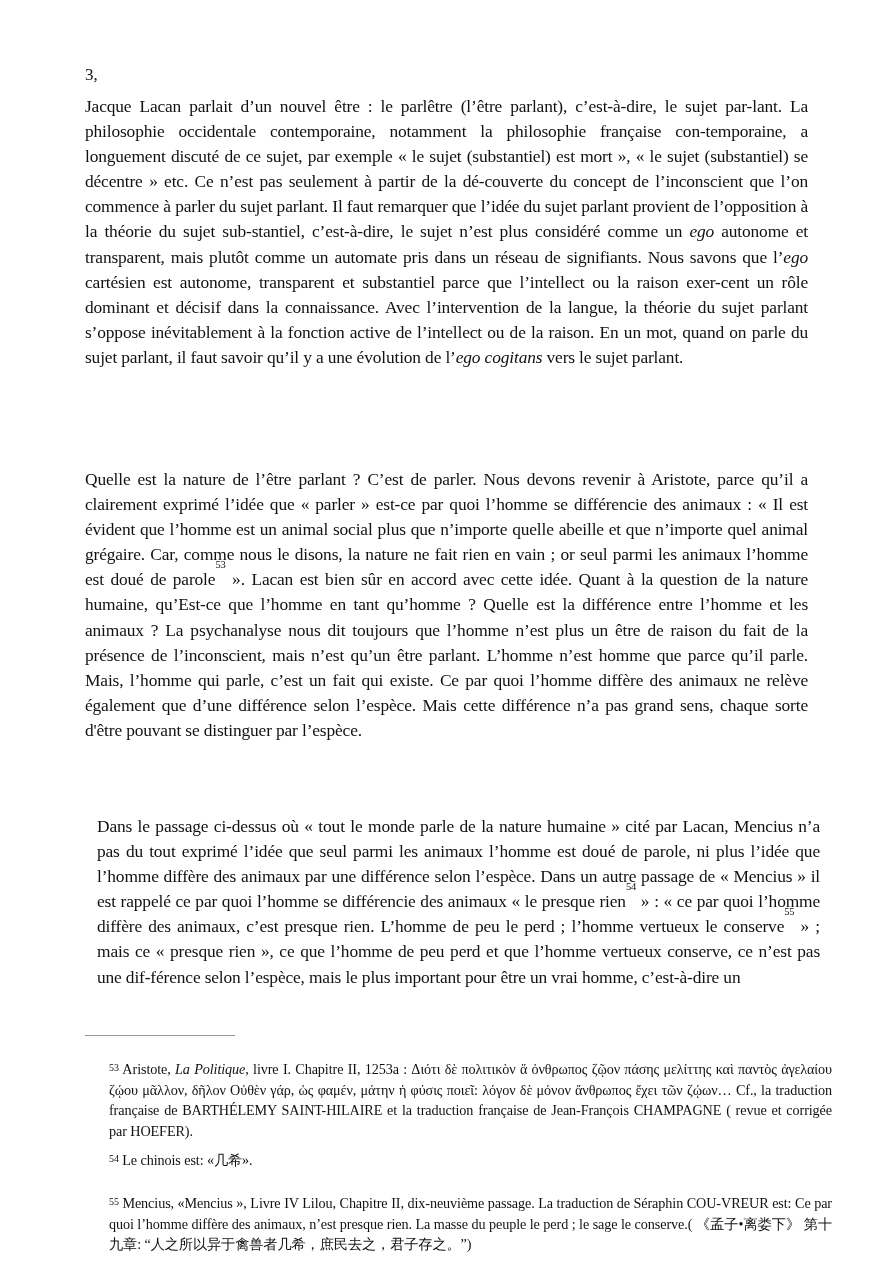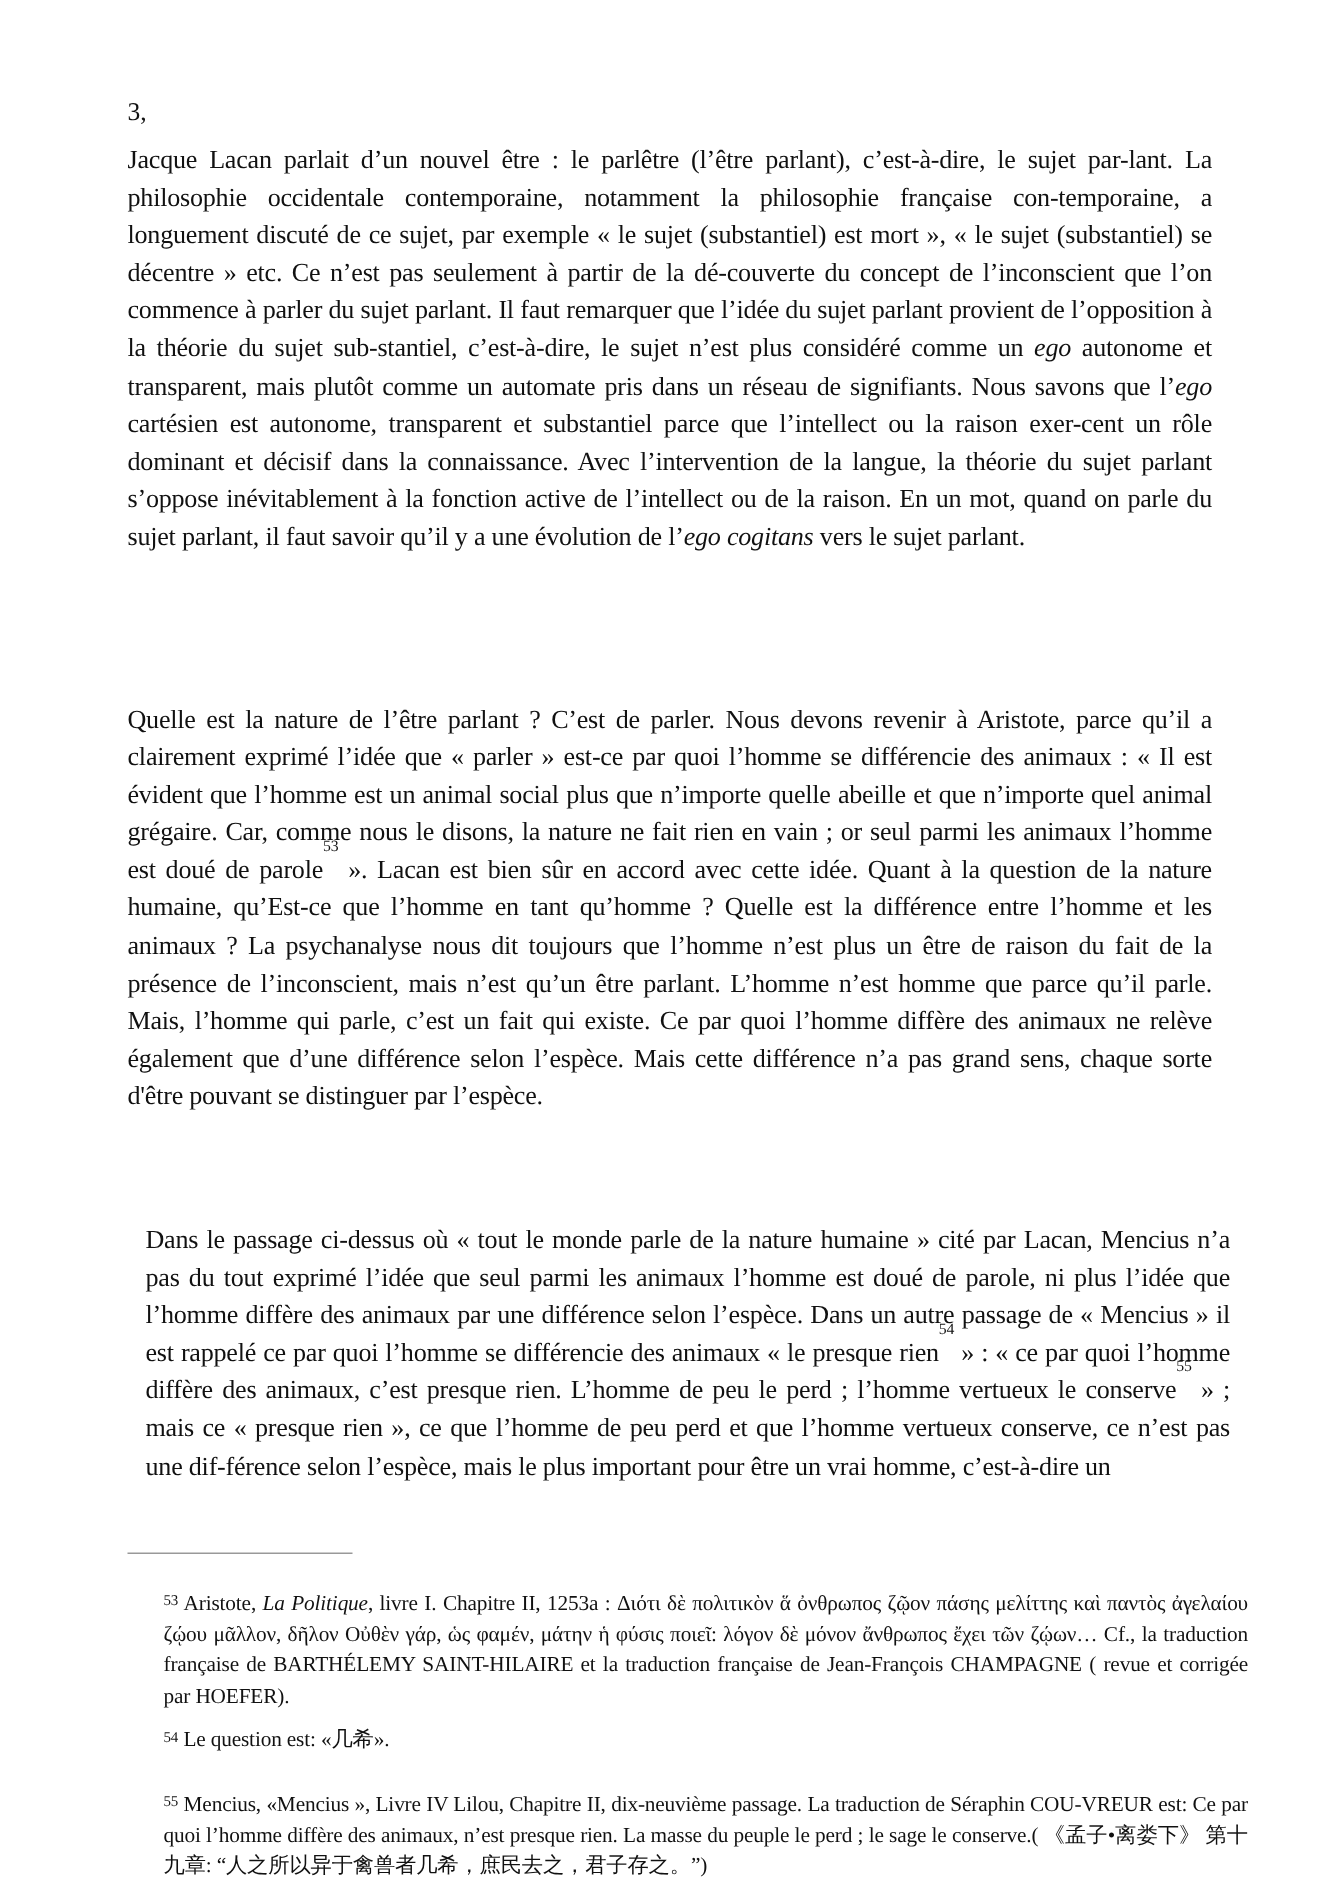--- a/index.html
+++ b/index.html
@@ -27,15 +27,15 @@
 <div class="page">
   <div class="section-number">3,</div>
 
   <p class="para p1"><span>Jacque Lacan parlait d’un nouvel être : le parlêtre (l’être parlant), c’est-à-dire, le sujet par-lant. La philosophie occidentale contemporaine, notamment la philosophie française con-temporaine, a longuement discuté de ce sujet, par exemple « le sujet (substantiel) est mort », « le sujet (substantiel) se décentre » etc. Ce n’est pas seulement à partir de la dé-couverte du concept de l’inconscient que l’on commence à parler du sujet parlant. Il faut remarquer que l’idée du sujet parlant provient de l’opposition à la théorie du sujet sub-stantiel, c’est-à-dire, le sujet n’est plus considéré comme un </span><em>ego</em><span> autonome et transparent, mais plutôt comme un automate pris dans un réseau de signifiants. Nous savons que l’</span><em>ego</em><span> cartésien est autonome, transparent et substantiel parce que l’intellect ou la raison exer-cent un rôle dominant et décisif dans la connaissance. Avec l’intervention de la langue, la théorie du sujet parlant s’oppose inévitablement à la fonction active de l’intellect ou de la raison. En un mot, quand on parle du sujet parlant, il faut savoir qu’il y a une évolution de l’</span><em>ego cogitans</em><span> vers le sujet parlant.</span></p>
   <p class="para p2"><span>Quelle est la nature de l’être parlant ? C’est de parler. Nous devons revenir à Aristote, parce qu’il a clairement exprimé l’idée que « parler » est-ce par quoi l’homme se différencie des animaux : « Il est évident que l’homme est un animal social plus que n’importe quelle abeille et que n’importe quel animal grégaire. Car, comme nous le disons, la nature ne fait rien en vain ; or seul parmi les animaux l’homme est doué de parole</span><sup>53</sup><span> ». Lacan est bien sûr en accord avec cette idée. Quant à la question de la nature humaine, qu’Est-ce que l’homme en tant qu’homme ? Quelle est la différence entre l’homme et les animaux ? La psychanalyse nous dit toujours que l’homme n’est plus un être de raison du fait de la présence de l’inconscient, mais n’est qu’un être parlant. L’homme n’est homme que parce qu’il parle. Mais, l’homme qui parle, c’est un fait qui existe. Ce par quoi l’homme diffère des animaux ne relève également que d’une différence selon l’espèce. Mais cette différence n’a pas grand sens, chaque sorte d'être pouvant se distinguer par l’espèce.</span></p>
   <p class="para p3"><span>Dans le passage ci-dessus où « tout le monde parle de la nature humaine » cité par Lacan, Mencius n’a pas du tout exprimé l’idée que seul parmi les animaux l’homme est doué de parole, ni plus l’idée que l’homme diffère des animaux par une différence selon l’espèce. Dans un autre passage de « Mencius » il est rappelé ce par quoi l’homme se différencie des animaux « le presque rien</span><sup>54</sup><span> » : « ce par quoi l’homme diffère des animaux, c’est presque rien. L’homme de peu le perd ; l’homme vertueux le conserve</span><sup>55</sup><span> » ; mais ce « presque rien », ce que l’homme de peu perd et que l’homme vertueux conserve, ce n’est pas une dif-férence selon l’espèce, mais le plus important pour être un vrai homme, c’est-à-dire un</span></p>
 
   <div class="fn-rule"></div>
 
   <p class="footnote fn53"><span class="fn-sup">53</span><span> Aristote, </span><em>La Politique</em><span>, livre I. Chapitre II, 1253a : Διότι δὲ πολιτικὸν ἅ ὀνθρωπος ζῷον πάσης μελίττης καὶ παντὸς ἀγελαίου ζῴου μᾶλλον, δῆλον Οὐθὲν γάρ, ὡς φαμέν, μάτην ἡ φύσις ποιεῖ: λόγον δὲ μόνον ἄνθρωπος ἔχει τῶν ζῴων… Cf., la traduction française de BARTHÉLEMY SAINT-HILAIRE et la traduction française de Jean-François CHAMPAGNE ( revue et corrigée par HOEFER).</span></p>
-  <p class="footnote fn54"><span class="fn-sup">54</span><span> Le question est: «几希».</span></p>
+  <p class="footnote fn54"><span class="fn-sup">54</span><span> Le chinois est: «几希».</span></p>
   <p class="footnote fn55"><span class="fn-sup">55</span><span> Mencius, «Mencius », Livre IV Lilou, Chapitre II, dix-neuvième passage. La traduction de Séraphin COU-VREUR est: Ce par quoi l’homme diffère des animaux, n’est presque rien. La masse du peuple le perd ; le sage le conserve.( 《孟子•离娄下》 第十九章: “人之所以异于禽兽者几希，庶民去之，君子存之。”)</span></p>
 </div>
 
 </body></html>

